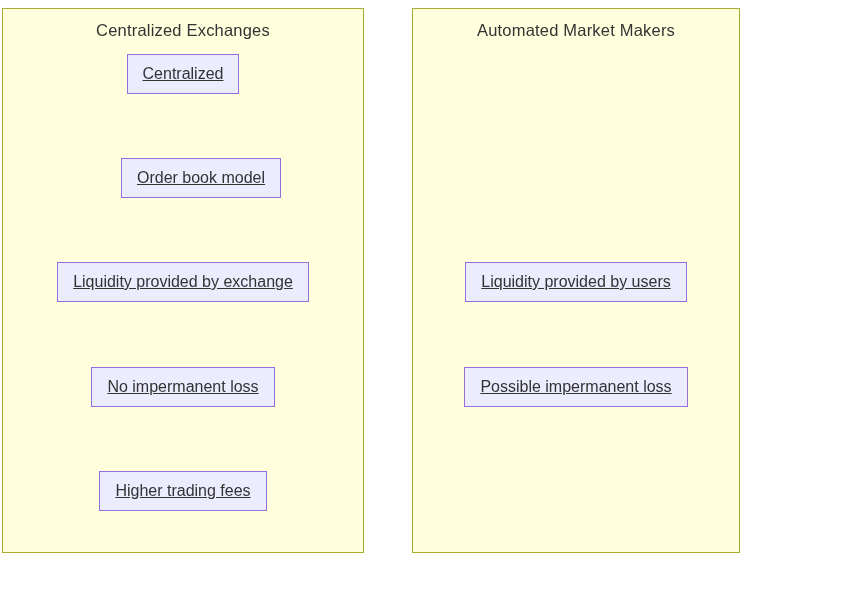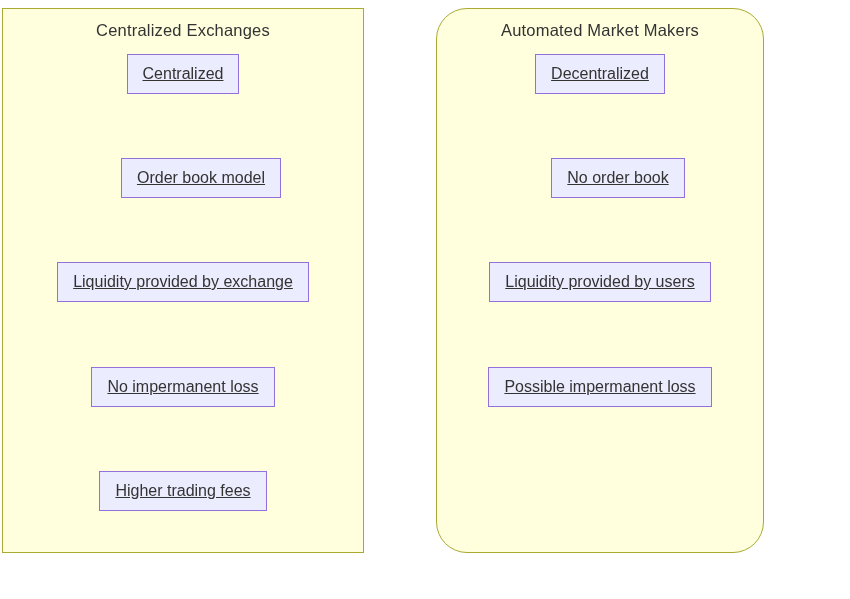--- a/index.html
+++ b/index.html
@@ -18,21 +18,21 @@
   }
   .canvas { position: relative; width: 850px; height: 599px; }
   .panel {
     position: absolute;
     top: 8px;
     height: 545px;
     background: var(--panel-fill);
     border: 1px solid var(--panel-border);
   }
   .panel-left  { left: 2px;   width: 362px; }
-  .panel-right { left: 436px; width: 328px; border-radius: 31px; }
+  .panel-right { left: 412px; width: 328px; }
   .panel-title {
     margin-top: 12px;
     text-align: center;
     font-size: 16.5px;
     color: var(--text-color);
     letter-spacing: 0.2px;
   }
   .node-slot {
     position: absolute;
     left: 0; right: 0;
@@ -76,26 +76,20 @@
     <div class="node-slot slot-4">
       <div class="node">Higher trading fees</div>
     </div>
     <div class="node-slot slot-3">
       <div class="node">No impermanent loss</div>
     </div>
   </div>
 
   <div class="panel panel-right">
     <div class="panel-title">Automated Market Makers</div>
-    <div class="node-slot slot-0">
-      <div class="node">Decentralized</div>
-    </div>
-    <div class="node-slot slot-1">
-      <div class="node">No order book</div>
-    </div>
     <div class="node-slot slot-2">
       <div class="node">Liquidity provided by users</div>
     </div>
     <div class="node-slot slot-3">
       <div class="node">Possible impermanent loss</div>
     </div>
   </div>
 
 </div>
 

